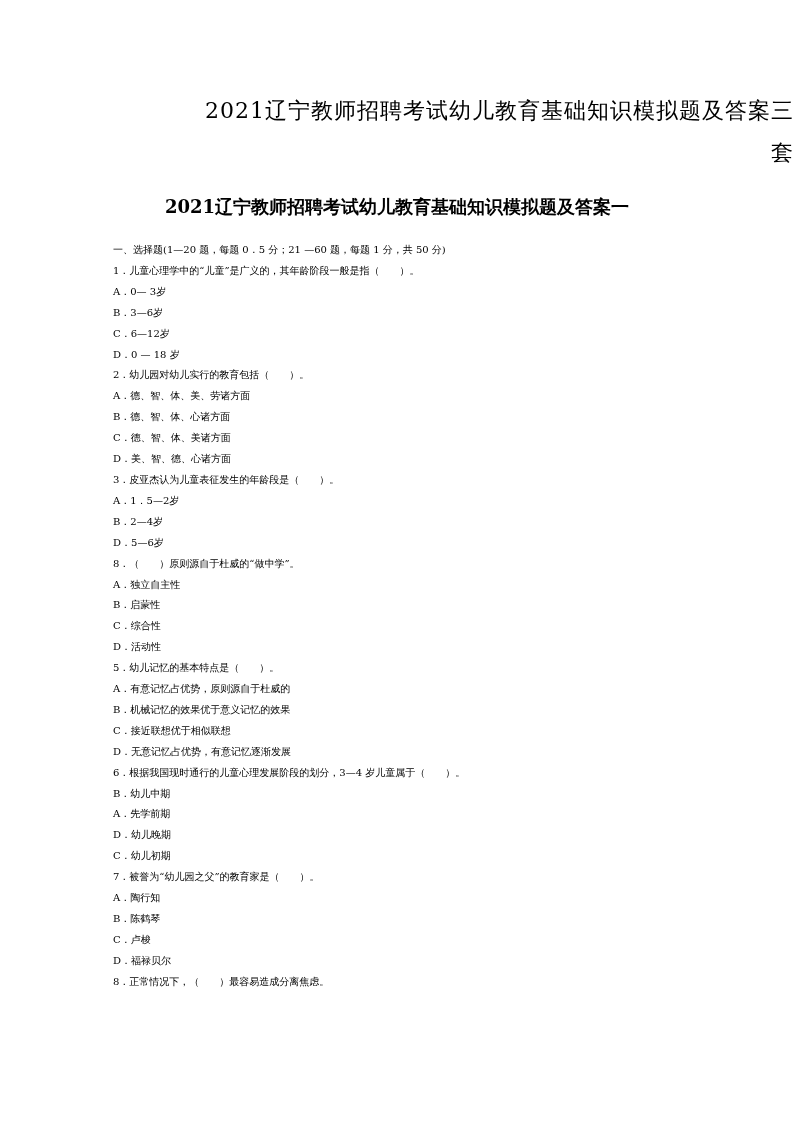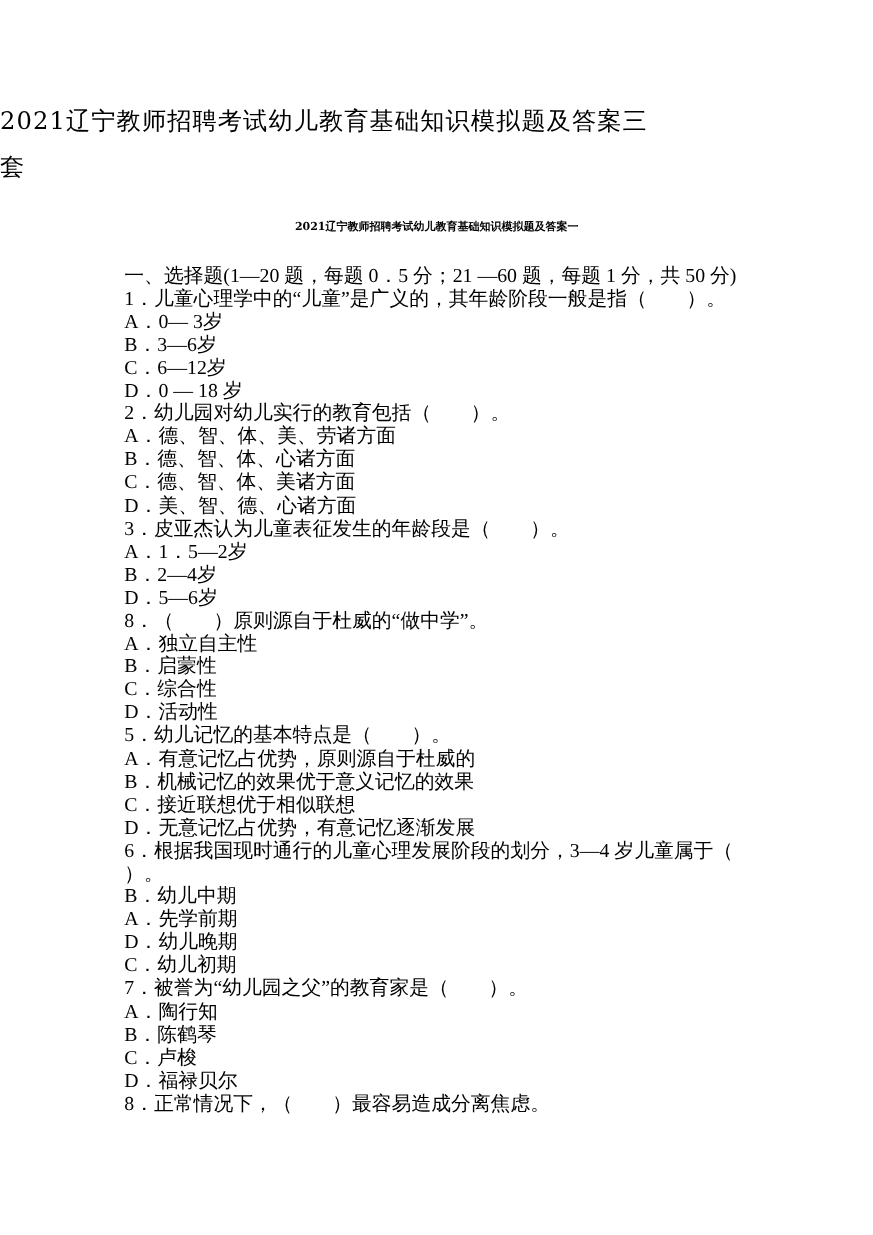--- a/index.html
+++ b/index.html
@@ -12,41 +12,40 @@
     width: 794px;
     height: 1123px;
     background: #ffffff;
     overflow: hidden;
     color: #000000;
     font-family: "DejaVu Serif", "Liberation Serif", serif;
   }
   .doc-title {
     margin: 0;
     padding-top: 90px;
-    text-align: left;
+    text-align: right;
     font-size: 22px;
     font-weight: normal;
     line-height: 42px;
     letter-spacing: 1px;
     white-space: pre-wrap;
   }
   .doc-subtitle {
     margin: 22px 0 0 0;
     text-align: center;
-    font-size: 10px;
+    font-size: 18px;
     font-weight: bold;
     line-height: 21px;
     white-space: pre-wrap;
   }
   .doc-content {
     margin: 23px 113px 0 113px;
     width: 568px;
-    font-size: 18px;
+    font-size: 10px;
     line-height: 20.9px;
-    font-family: Liberation Serif, serif;
   }
   .line {
     white-space: pre-wrap;
     word-break: break-all;
   }
 </style>
 </head>
 <body>
 
 <div class="page">

